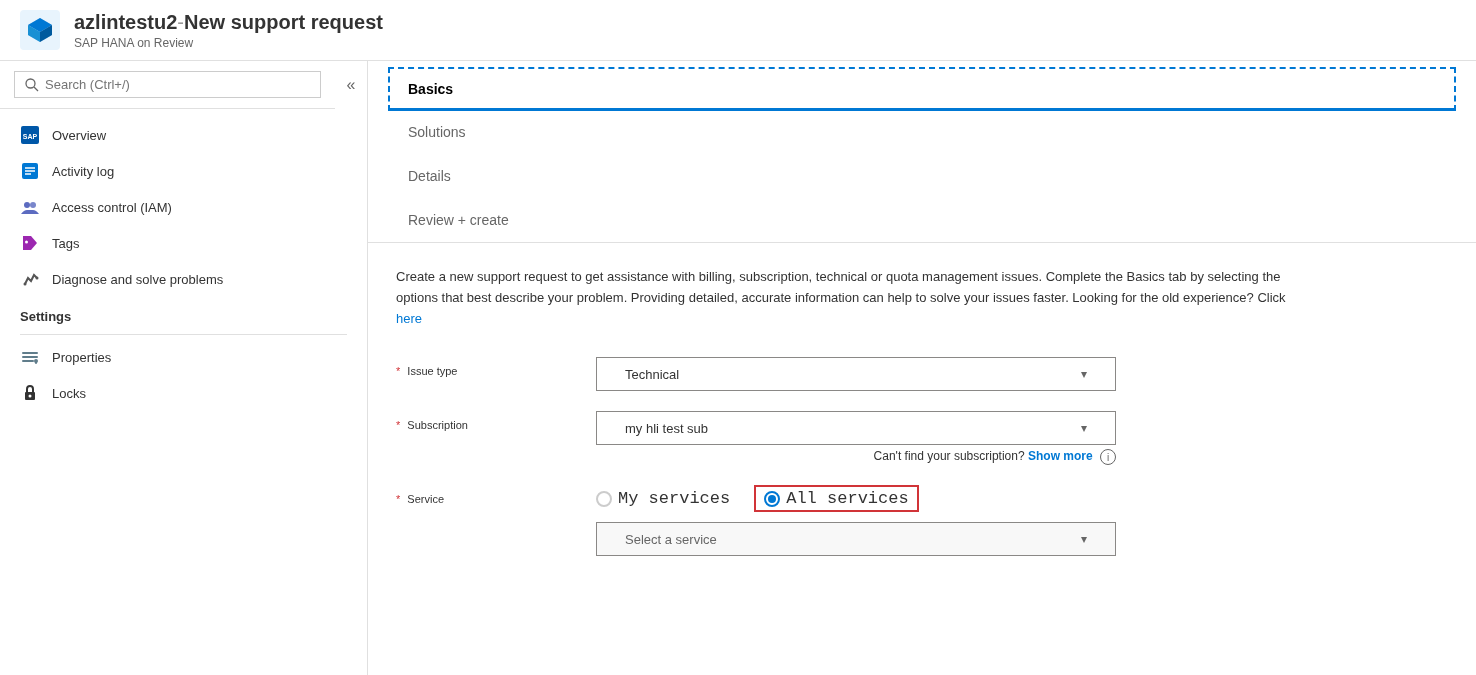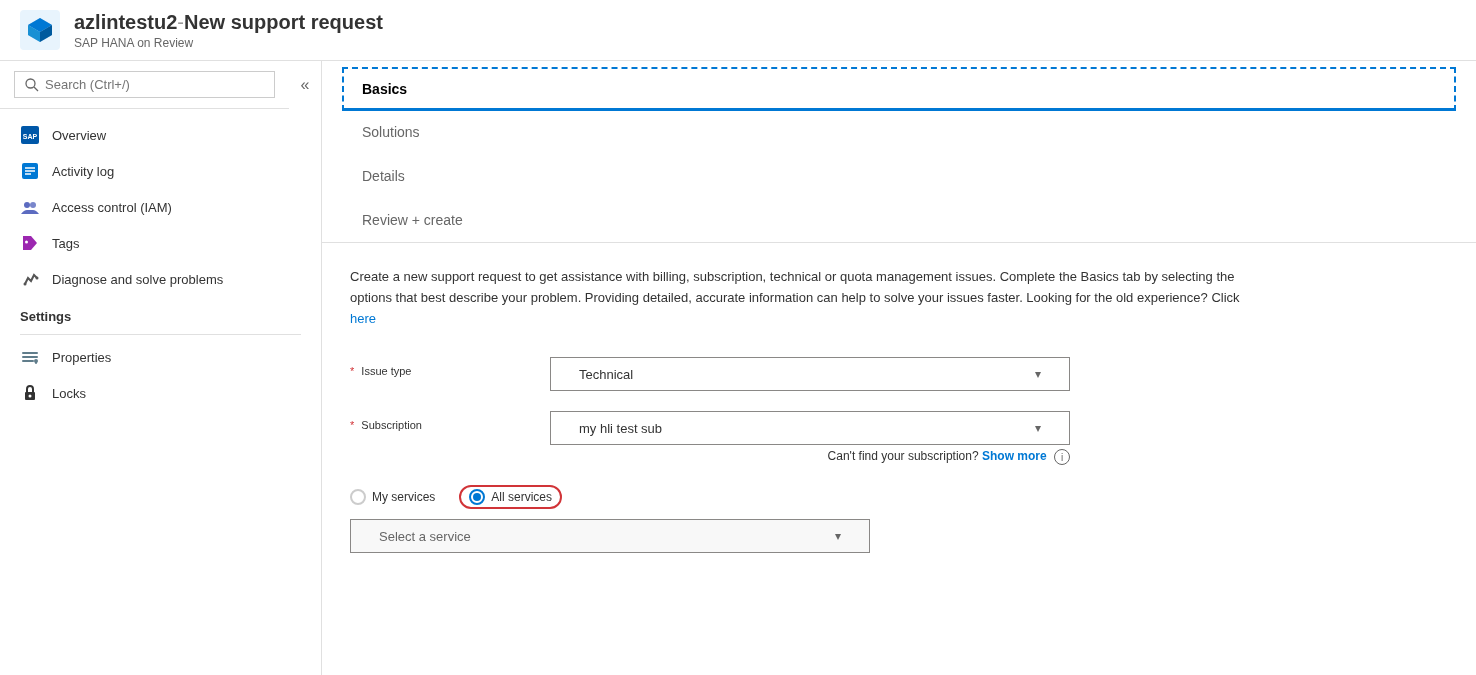--- a/index.html
+++ b/index.html
@@ -6,21 +6,21 @@
     body { font-family: 'Segoe UI', Arial, sans-serif; font-size: 13px; color: #333; background: #fff; display: flex; flex-direction: column; height: 675px; overflow: hidden; }
 
     
     .header { display: flex; align-items: center; padding: 10px 20px; border-bottom: 1px solid #e0e0e0; min-height: 60px; }
     .header-icon { width: 40px; height: 40px; margin-right: 14px; }
 
     
     .main-layout { display: flex; flex: 1; overflow: hidden; }
 
     
-    .sidebar { width: 322px; border-right: 1px solid #e0e0e0; display: flex; flex-direction: column; overflow-y: auto; }
+    .sidebar { width: 368px; border-right: 1px solid #e0e0e0; display: flex; flex-direction: column; overflow-y: auto; }
     .sidebar-search { padding: 10px 14px; border-bottom: 1px solid #e0e0e0; }
     .sidebar-search-box { display: flex; align-items: center; border: 1px solid #ccc; padding: 5px 10px; width: 100%; background: #fff; }
     .sidebar-search-box input { border: none; outline: none; font-size: 13px; width: 100%; color: #666; }
     .sidebar-collapse { display: flex; align-items: center; justify-content: center; width: 32px; height: 32px; cursor: pointer; color: #666; font-size: 16px; }
     .sidebar-search-row { display: flex; align-items: center; }
     .sidebar-nav { padding: 8px 0; flex: 1; }
     .nav-item { display: flex; align-items: center; padding: 8px 20px; cursor: pointer; color: #333; text-decoration: none; }
     .nav-item .nav-icon { width: 20px; height: 20px; margin-right: 12px; display: flex; align-items: center; justify-content: center; flex-shrink: 0; }
     .nav-item .nav-label { font-size: 13px; }
     .sidebar-section-title { padding: 12px 20px 6px; font-weight: 600; font-size: 13px; color: #333; }
@@ -45,22 +45,22 @@
     .form-control { flex: 1; max-width: 520px; }
     .dropdown { display: flex; align-items: center; justify-content: space-between; border: 1px solid #8a8886; padding: 6px 28px; background: #fff; cursor: pointer; min-height: 34px; }
     .dropdown-text { font-size: 13px; color: #333; }
     .dropdown-arrow { font-size: 12px; color: #666; }
     .subscription-hint { font-size: 12px; color: #333; text-align: right; margin-top: 4px; }
     .subscription-hint a { color: #0078d4; text-decoration: none; font-weight: 600; }
     .info-icon { display: inline-flex; align-items: center; justify-content: center; width: 16px; height: 16px; border-radius: 50%; border: 1px solid #666; font-size: 10px; color: #666; margin-left: 4px; vertical-align: middle; }
     .radio-group { display: flex; align-items: center; gap: 24px; margin-bottom: 10px; }
     .radio-option { display: flex; align-items: center; gap: 6px; cursor: pointer; }
     .radio-input { width: 16px; height: 16px; border-radius: 50%; border: 2px solid #ccc; display: flex; align-items: center; justify-content: center; }
-    .radio-label { font-size: 12px; color: #333; }
-    .all-services-highlight { border: 2px solid #d13438; border-radius: 12px; padding: 2px 8px; display: inline-flex; align-items: flex-start; gap: 6px; }
+    .radio-label { font-size: 17px; color: #333; font-family: Liberation Mono, monospace; }
+    .all-services-highlight { border: 2px solid #d13438; border-radius: 0; padding: 2px 8px; display: inline-flex; align-items: flex-start; gap: 6px; }
 
     
     svg { display: inline-block; }
   </style>
 </head>
 <body>
 
 <div class="header">
   <div class="header-icon">
     <svg width="40" height="40" viewBox="0 0 40 40">
@@ -231,20 +231,24 @@
           </div>
           <div class="subscription-hint">
             <span>Can't find your subscription?</span>
             <a href="#">Show more</a>
             <span class="info-icon">i</span>
           </div>
         </div>
       </div>
 
       <div class="form-row">
+        <div class="form-label">
+          <span class="required-star">*</span>
+          <span>Service</span>
+        </div>
         <div class="form-control">
           <div class="radio-group">
 
             <div class="radio-option">
               <div class="radio-input" style="width:16px; height:16px; border-radius:50%; border:2px solid #ccc; display:flex; align-items:center; justify-content:center;"></div>
               <span class="radio-label">My services</span>
             </div>
 
             <div class="all-services-highlight">
               <div class="radio-option">

